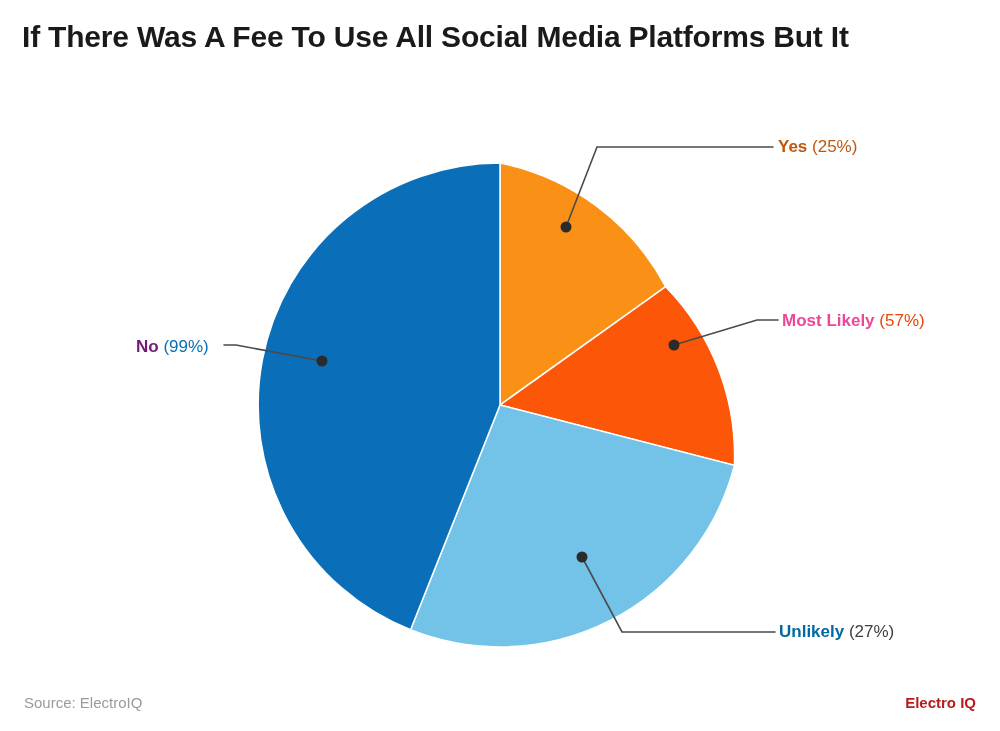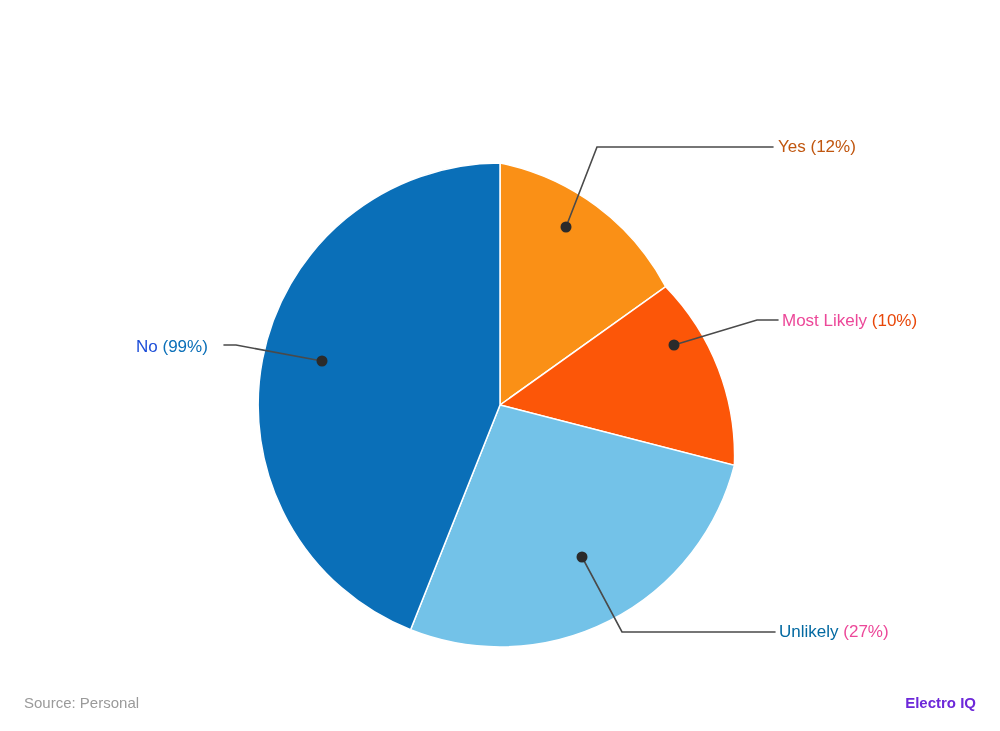--- a/index.html
+++ b/index.html
@@ -51,21 +51,21 @@
   }
 
   
   .callout {
     position: absolute;
     font-size: 17px;
     line-height: 20px;
     white-space: nowrap;
   }
   .callout .name {
-    font-weight: normal;
+    font-weight: bold;
   }
   .callout .pct {
     font-weight: normal;
   }
   .callout-yes      { left: 778px; top: 137px; }
   .callout-most     { left: 782px; top: 311px; }
   .callout-unlikely { left: 779px; top: 622px; }
   .callout-no       { left: 136px; top: 337px; }
 
   
@@ -76,30 +76,31 @@
     font-size: 15px;
     color: #9a9a9a;
     white-space: nowrap;
   }
   .footer-brand {
     position: absolute;
     right: 24px;
     top: 694px;
     font-size: 15px;
     font-weight: bold;
-    color: #6d28d9;
+    color: #b91c1c;
     white-space: nowrap;
   }
 </style>
 </head>
 <body>
 
 <div id="page" style="background: rgb(255, 255, 255);">
 
   <div class="title-block">
+    <div class="title-line" style="color: rgb(26, 26, 26);">If There Was A Fee To Use All Social Media Platforms But It</div>
   </div>
 
   <div class="chart-stage">
     <svg class="chart-svg" width="1000" height="731" viewBox="0 0 1000 731">
 
       <g>
 
         <path id="slice-yes" d="M 500 405 L 500 163 A 242 242 0 0 1 665.68 286.62 Z" stroke="#ffffff" stroke-width="1.5" fill="#FA9016"></path>
 
         <path id="slice-most" d="M 500 405 L 665.68 286.62 A 242 242 0 0 1 734.38 465.37 Z" stroke="#ffffff" stroke-width="1.5" fill="#FC5608"></path>
@@ -118,35 +119,35 @@
       <g>
         <circle id="dot-yes" cx="566" cy="227" r="5.5" fill="#2b2b2b"></circle>
         <circle id="dot-most" cx="674" cy="345" r="5.5" fill="#2b2b2b"></circle>
         <circle id="dot-unlikely" cx="582" cy="557" r="5.5" fill="#2b2b2b"></circle>
         <circle id="dot-no" cx="322" cy="361" r="5.5" fill="#2b2b2b"></circle>
       </g>
     </svg>
 
     <div class="callout callout-yes">
       <span class="name" id="lbl-yes-name" style="color: rgb(192, 86, 15);">Yes</span>
-      <span class="pct" id="lbl-yes-pct" style="color: rgb(192, 86, 15);">(12%)</span>
+      <span class="pct" id="lbl-yes-pct" style="color: rgb(192, 86, 15);">(25%)</span>
     </div>
 
     <div class="callout callout-most">
       <span class="name" id="lbl-most-name" style="color: #ec4899;">Most Likely</span>
-      <span class="pct" id="lbl-most-pct" style="color: rgb(232, 71, 9);">(10%)</span>
+      <span class="pct" id="lbl-most-pct" style="color: rgb(232, 71, 9);">(57%)</span>
     </div>
 
     <div class="callout callout-unlikely">
       <span class="name" id="lbl-unlikely-name" style="color: #0369a1;">Unlikely</span>
-      <span class="pct" id="lbl-unlikely-pct" style="color: #ec4899; text-align: center;">(27%)</span>
+      <span class="pct" id="lbl-unlikely-pct" style="color: #404040; text-align: center;">(27%)</span>
     </div>
 
     <div class="callout callout-no">
-      <span class="name" id="lbl-no-name" style="color: #1d4ed8; margin-top: 12px;">No</span>
+      <span class="name" id="lbl-no-name" style="color: #701a75; margin-top: 12px;">No</span>
       <span class="pct" id="lbl-no-pct" style="color: rgb(10, 111, 184);">(99%)</span>
     </div>
   </div>
 
-  <div class="footer-source" style="color: rgb(154, 154, 154);">Source: Personal</div>
+  <div class="footer-source" style="color: rgb(154, 154, 154);">Source: ElectroIQ</div>
   <div class="footer-brand">Electro IQ</div>
 
 </div>
 
 </body></html>

